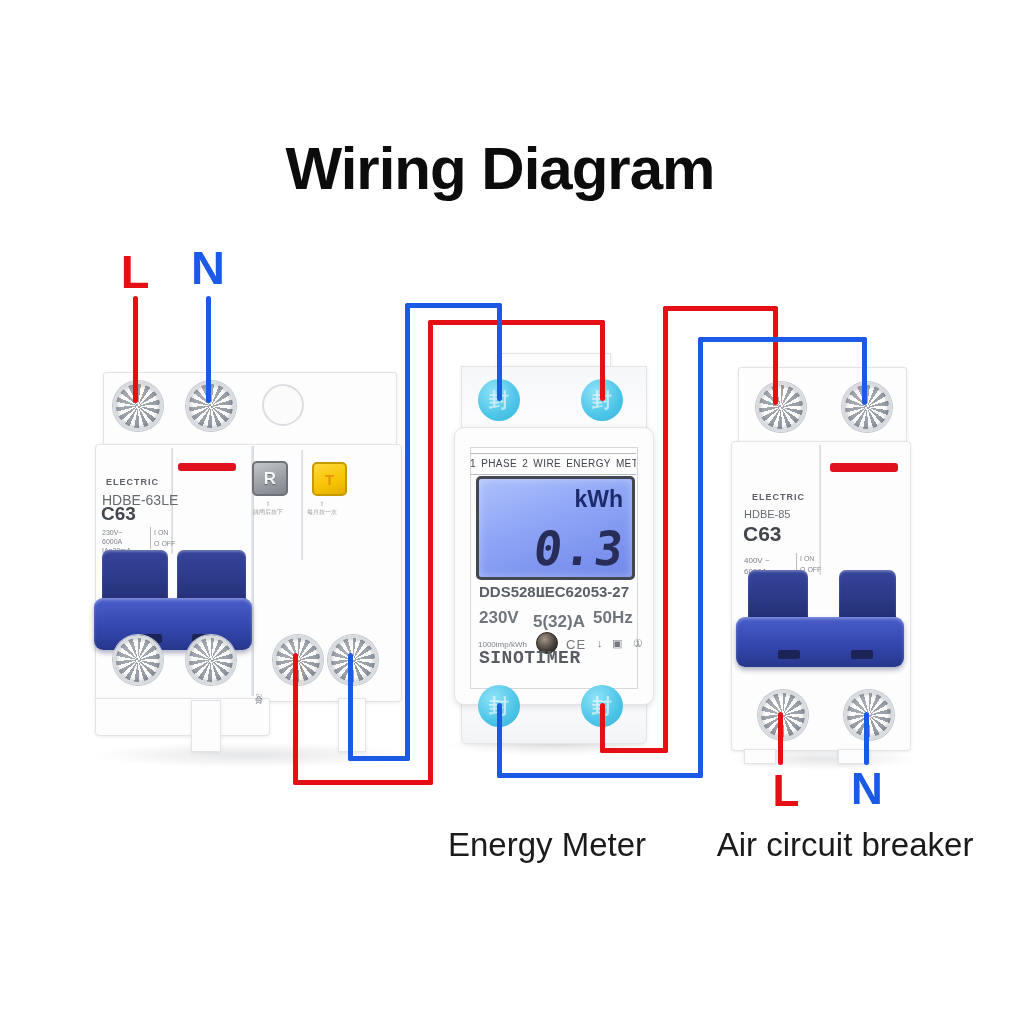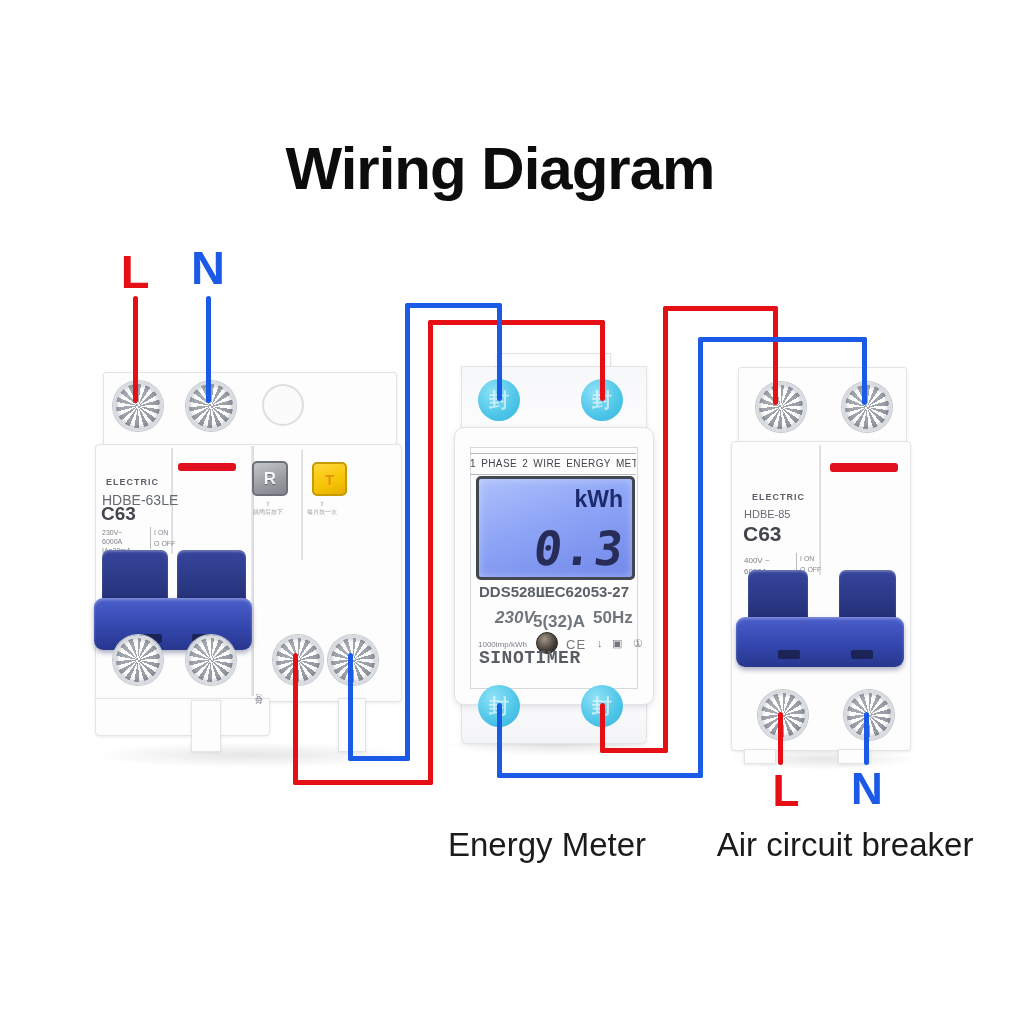--- a/index.html
+++ b/index.html
@@ -164,21 +164,21 @@
     <div class="m-header">1 PHASE 2 WIRE ENERGY METER</div>
 
     <div class="lcd">
       <div class="lcd-unit">kWh</div>
       <div class="lcd-value">0.3</div>
     </div>
 
     <div class="abs m-row1" style="left:479px;top:583px;">DDS528L</div>
     <div class="abs m-row1" style="left:540px;top:583px;width:89px;text-align:right;">IEC62053-27</div>
 
-    <div class="abs m-row2" style="left:495px;top:608px;font-style:italic;">230V</div>
+    <div class="abs m-row2" style="left:479px;top:608px;">230V</div>
     <div class="abs m-row2" style="left:533px;top:612px;">5(32)A</div>
     <div class="abs m-row2" style="left:593px;top:608px;">50Hz</div>
 
     <div class="abs m-small" style="left:478px;top:640px;">1000imp/kWh</div>
     <div class="m-led" style="left:536px;top:632px;"></div>
     <div class="abs m-sym" style="left:566px;top:637px;font-size:13px;letter-spacing:1px;">CE</div>
     <div class="abs m-sym" style="left:597px;top:637px;">↓</div>
     <div class="abs m-sym" style="left:612px;top:637px;">▣</div>
     <div class="abs m-sym" style="left:633px;top:637px;">①</div>
 

